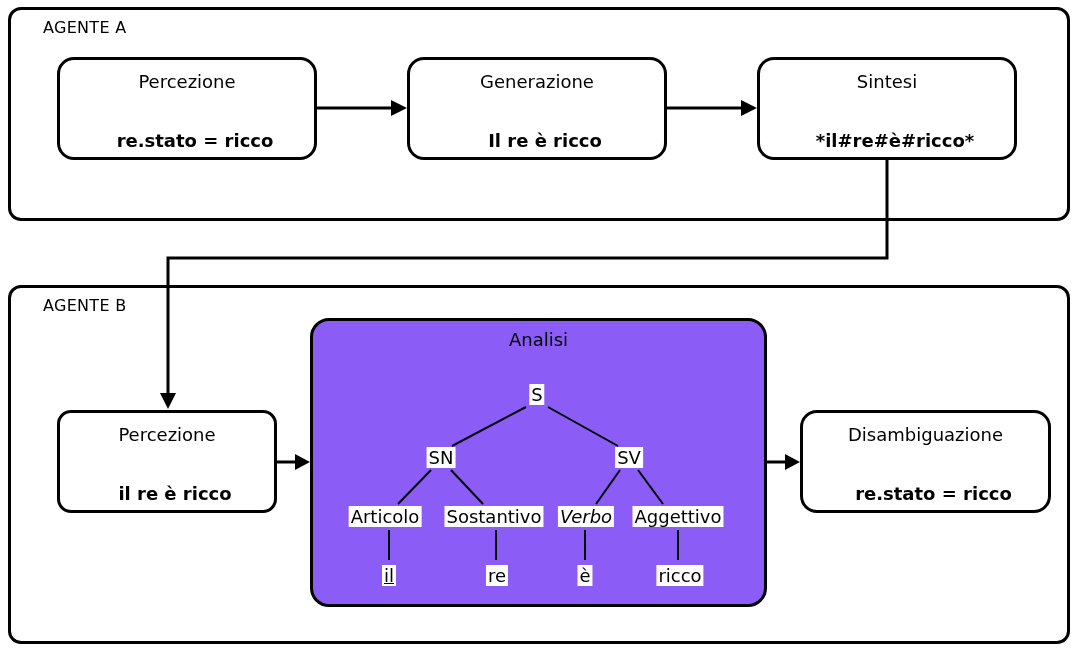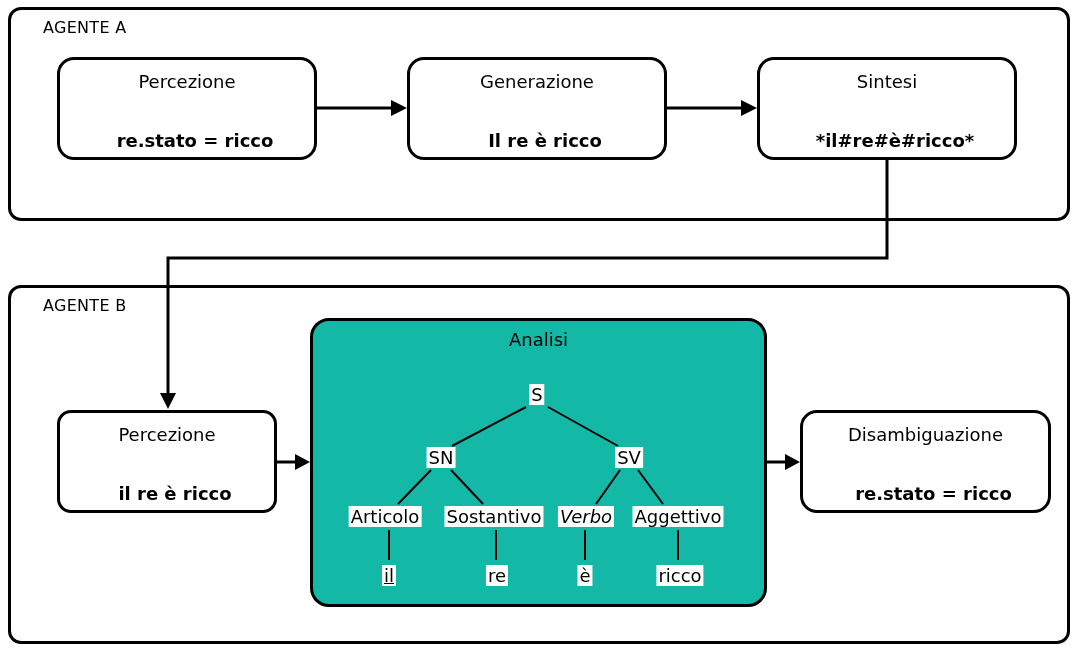--- a/index.html
+++ b/index.html
@@ -53,21 +53,21 @@
     font-size: 18px;
     white-space: nowrap;
     font-weight: bold;
   }
 
   
   .panel {
     position: absolute;
     border: 3px solid #000;
     border-radius: 19px;
-    background: #14b8a6;
+    background: #8b5cf6;
     z-index: 2;
   }
   .panel-title {
     position: absolute;
     top: 8px; left: 0; right: 0;
     text-align: center;
     font-size: 18px;
   }
 
   

